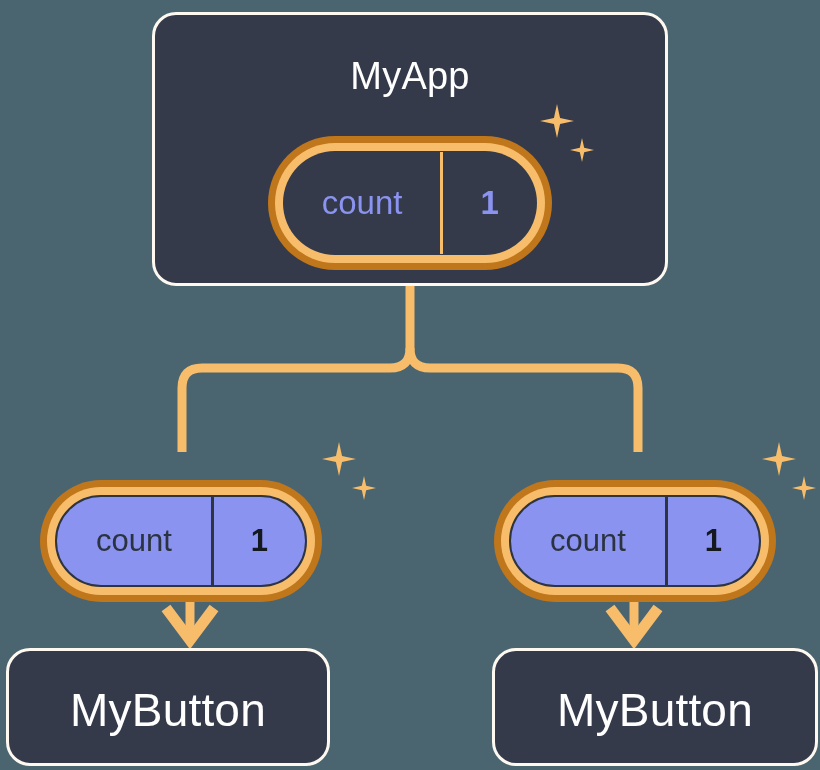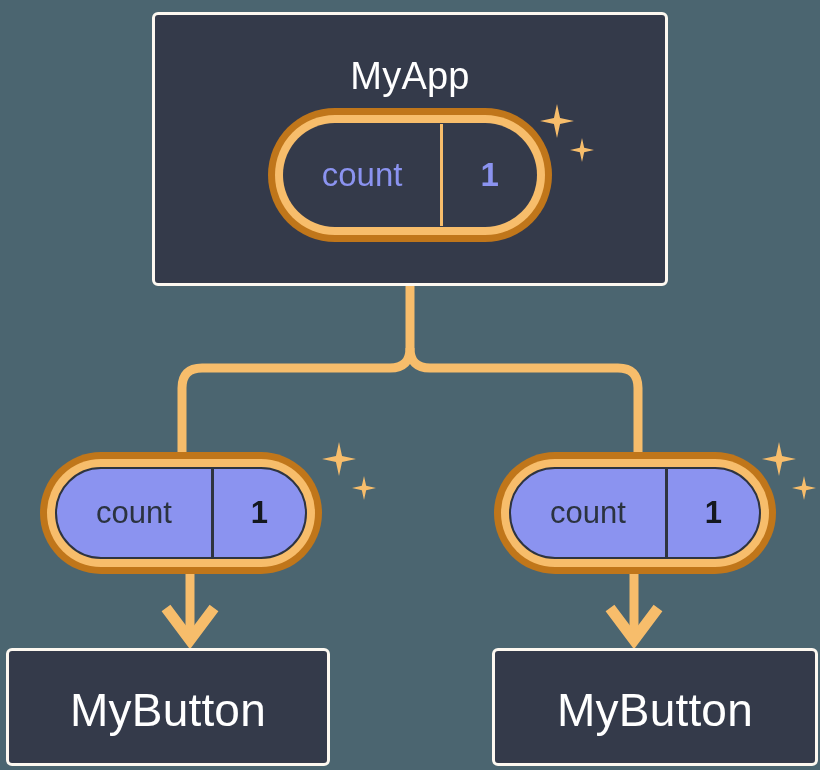--- a/index.html
+++ b/index.html
@@ -14,21 +14,21 @@
     background: #4b6570;
     overflow: hidden;
     font-family: "Liberation Sans", sans-serif;
   }
 
   
   .card {
     position: absolute;
     background: #343a4a;
     border: 3px solid #fdf8f0;
-    border-radius: 6px;
+    border-radius: 24px;
     box-sizing: border-box;
   }
   .card-title {
     position: absolute;
     left: 0;
     right: 0;
     text-align: center;
     color: #ffffff;
     font-size: 38px;
     font-weight: 400;
@@ -63,20 +63,21 @@
   }
 
   
   .capsule {
     position: absolute;
     box-sizing: border-box;
     border-radius: 999px;
     background: #c0761a;           
     padding: 7px;
     display: flex;
+    margin-top: 28px;
   }
   .capsule-mid {
     flex: 1;
     border-radius: 999px;
     background: #f7bd6b;           
     padding: 8px;
     display: flex;
     box-sizing: border-box;
   }
   .capsule-inner {

